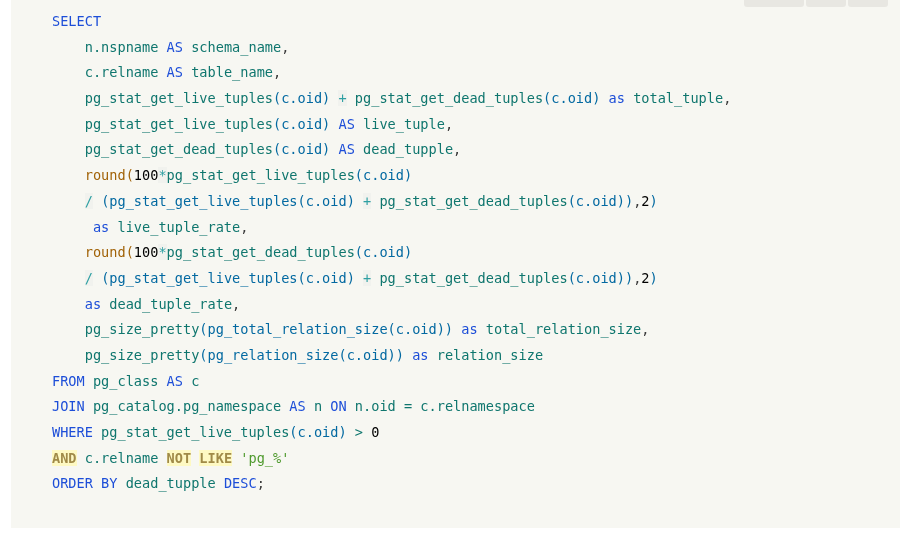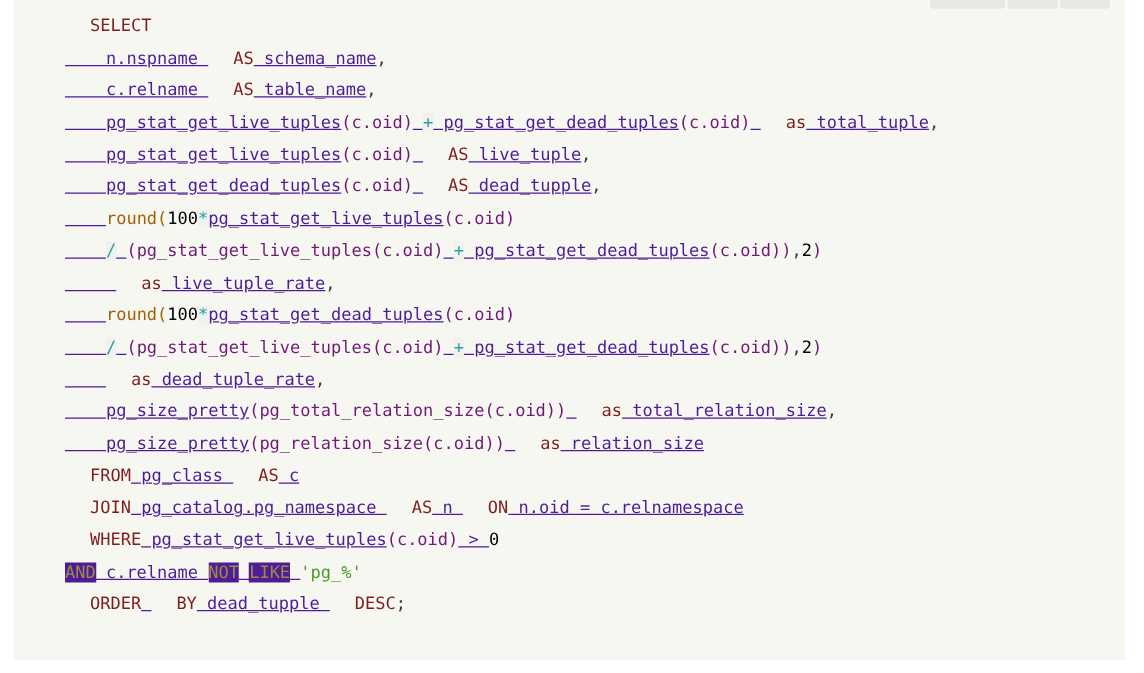--- a/index.html
+++ b/index.html
@@ -61,28 +61,28 @@
     font-family: "DejaVu Sans Mono", "Liberation Mono", monospace;
     font-size: 13.6px;
     line-height: 25.7px;
     color: #3a3a3a;
     white-space: pre;
     tab-size: 4;
   }
   .ln { display: block; height: 25.7px; }
 
   
-  .kw   { color: #7f1d1d; margin-left: 20px; }                                   
-  .kw2  { color: #a08a48; background: #4c1d95; }              
+  .kw   { color: #1d4ed8; }                                   
+  .kw2  { color: #a08a48; background: #fef9c3; font-weight: bold; }              
   .fn   { color: #a16207; }                                   
   .num  { color: #000000; }                                   
   .op   { color: #2d9fa2; background: #f1f2ee; }              
   .str  { color: #4f9a2e; }                                   
-  .arg  { color: #701a75; }                                   
-  .id   { color: #4c1d95; text-decoration: underline; }                                   
+  .arg  { color: #0369a1; }                                   
+  .id   { color: #0f766e; }                                   
   .pun  { color: #3a3a3a; }                                   
 </style>
 </head>
 <body>
 
 <div id="code-block">
 
   <div id="code-toolbar">
     <button class="tbtn"></button>
     <button class="tbtn narrow"></button>

